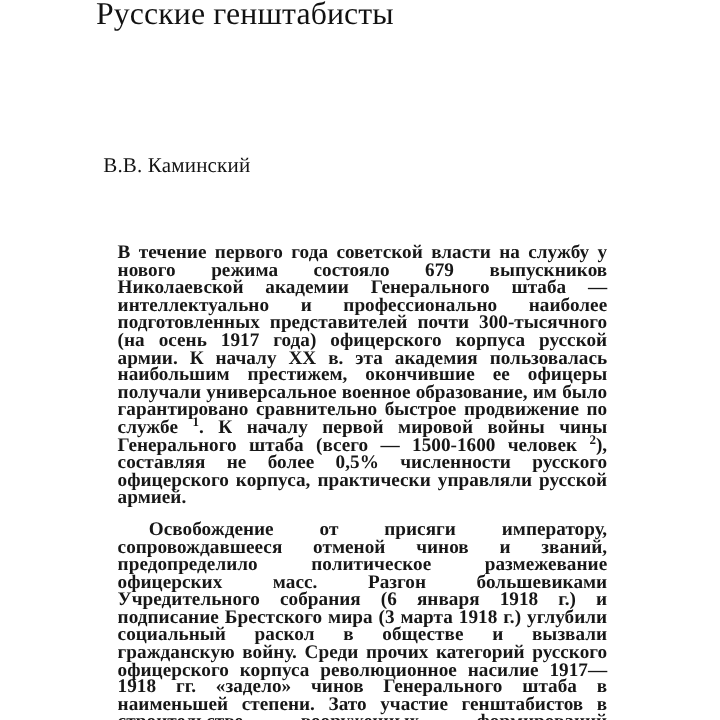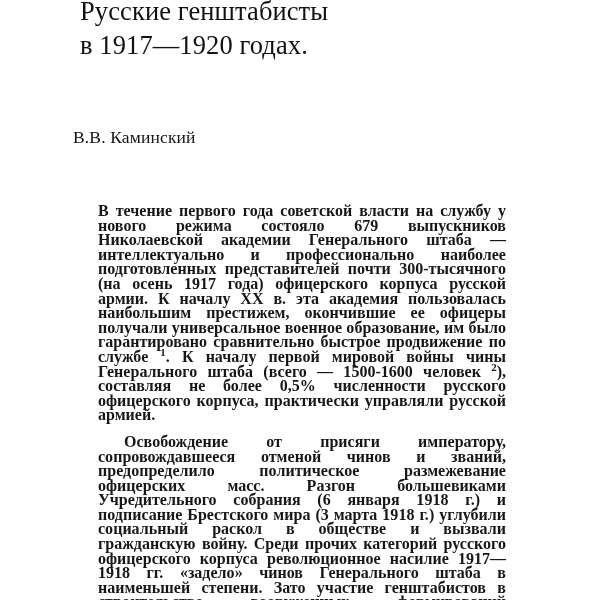--- a/index.html
+++ b/index.html
@@ -36,21 +36,21 @@
     line-height: 34px;
     font-weight: 400;
     letter-spacing: 0.1px;
     color: #121212;
     white-space: nowrap;
   }
 
   
   .author {
     position: absolute;
-    left: 73px;
+    left: 86px;
     top: 126px;
     font-size: 17.5px;
     line-height: 22px;
     font-weight: 400;
     letter-spacing: 0.15px;
     color: #131313;
     white-space: nowrap;
   }
 
   
@@ -84,21 +84,20 @@
     text-rendering: optimizeLegibility;
   }
 </style>
 </head>
 <body>
 
 <div class="page">
 
   <div class="title-block">
     <div class="title-line">Русские генштабисты</div>
-    <div class="title-line">в 1917—1920 годах.</div>
   </div>
 
   <div class="author">В.В. Каминский</div>
 
   <div class="body-col">
     <p class="para">В течение первого года советской власти на службу у нового режима состояло 679 выпускников Николаевской академии Генерального штаба — интеллектуально и профессионально наиболее подготовленных представителей почти 300-тысячного (на осень 1917 года) офицерского корпуса русской армии. К началу XX в. эта академия пользовалась наибольшим престижем, окончившие ее офицеры получали универсальное военное образование, им было гарантировано сравнительно быстрое продвижение по службе <sup>1</sup>. К началу первой мировой войны чины Генерального штаба (всего — 1500-1600 человек <sup>2</sup>), составляя не более 0,5% численности русского офицерского корпуса, практически управляли русской армией.</p>
     <p class="para">Освобождение от присяги императору, сопровождавшееся отменой чинов и званий, предопределило политическое размежевание офицерских масс. Разгон большевиками Учредительного собрания (6 января 1918 г.) и подписание Брестского мира (3 марта 1918 г.) углубили социальный раскол в обществе и вызвали гражданскую войну. Среди прочих категорий русского офицерского корпуса революционное насилие 1917—1918 гг. «задело» чинов Генерального штаба в наименьшей степени. Зато участие генштабистов в строительстве вооруженных формирований противоборствующих сторон было поистине выдающимся. Так что фразу Деникина о том, что «вся сила, вся организация и красных и белых армий покоилась исключительно на личности старого русского офицера» <sup>3</sup>, можно отнести прежде всего на счет офицеров Генерального штаба. По разные стороны фронта нередко оказывались даже родные братья — выпускники Академии. Генерал-майор Николай Семенович Махров (1904 г. выпуска) 10 апреля 1918 г. добровольно поступил в РККА и продолжал служить в ней всю гражданскую войну, тогда как Василий (выпуск 1914 г.) и Петр (1907 г. выпуска) Махровы служили в деникинских Вооруженных силах Юга России <sup>4</sup>. Полковник Виктор Иванович Моторный (1908 г. выпуска) с 24 мая по 28 ноября 1918 г. занимал должности начальника отдела Оргупра большевистского Всероглавштаба, а его брат Владимир (1912 г. выпуска) значился на 24 февраля 1919 г. в армии Колчака</p>
   </div>
 
 </div>

